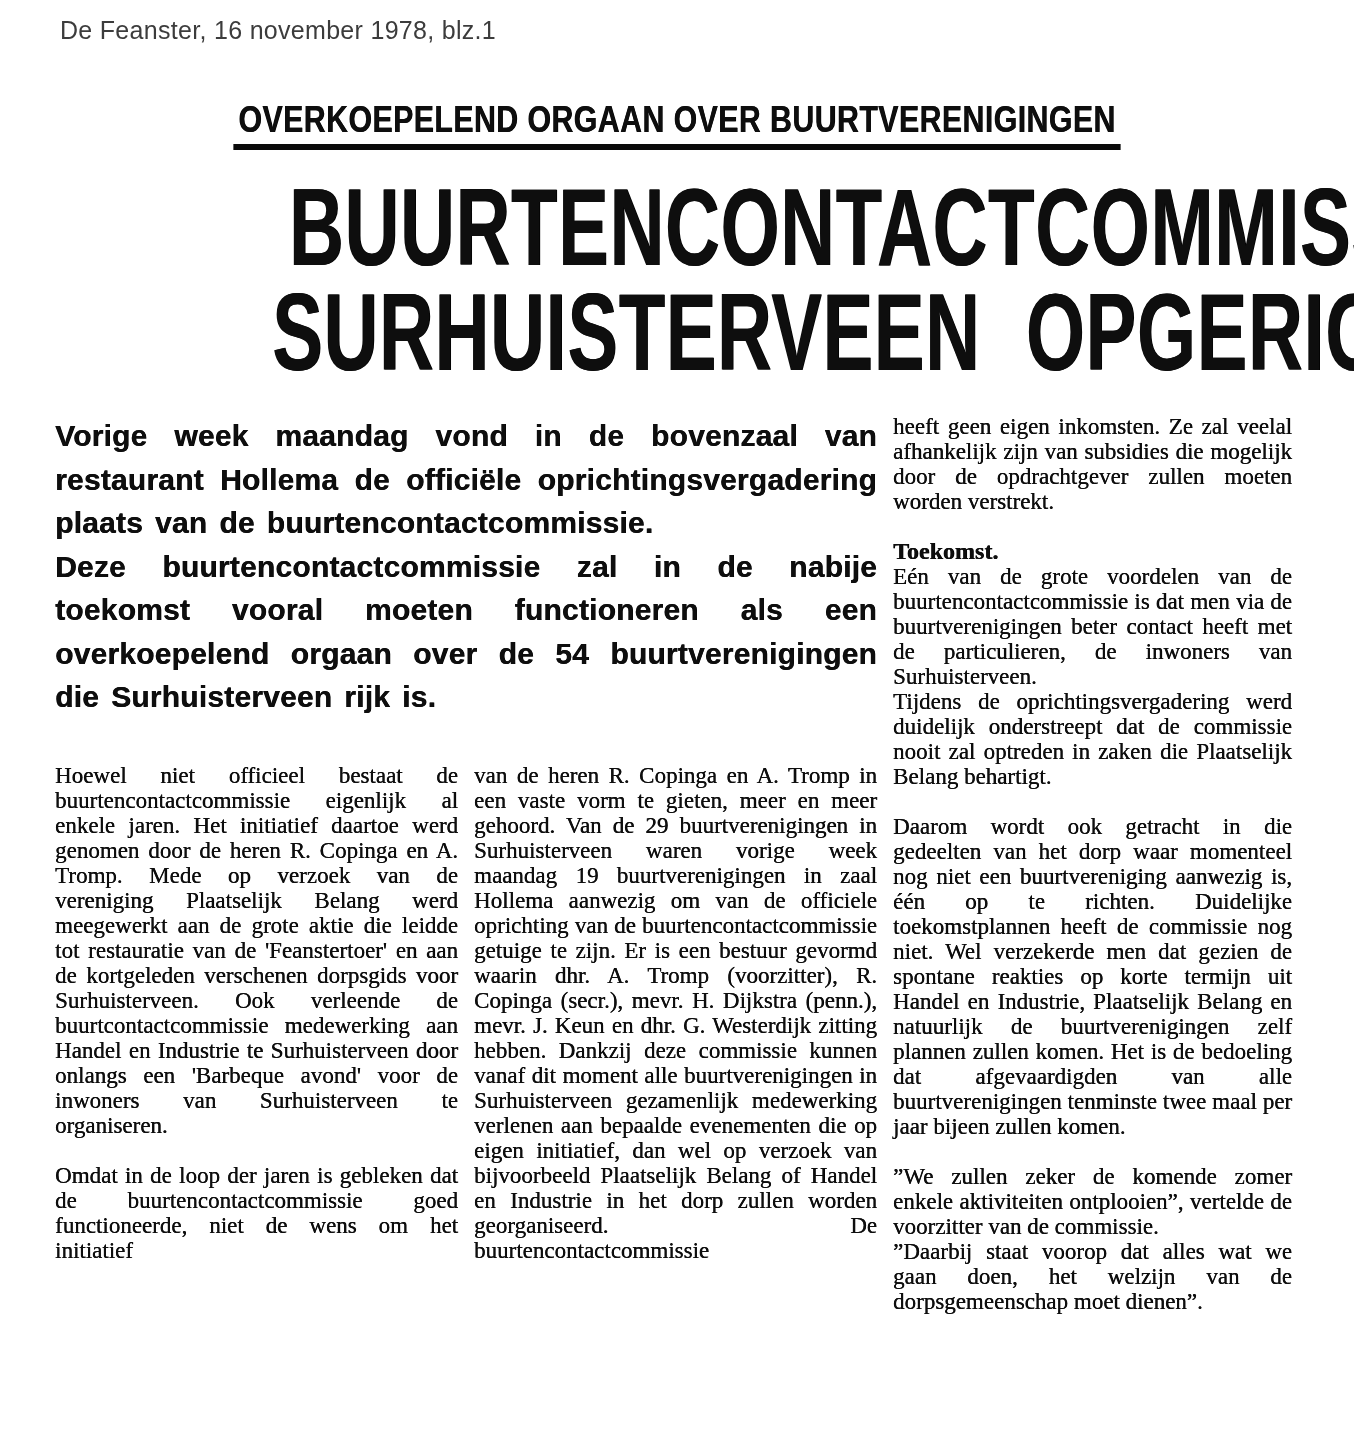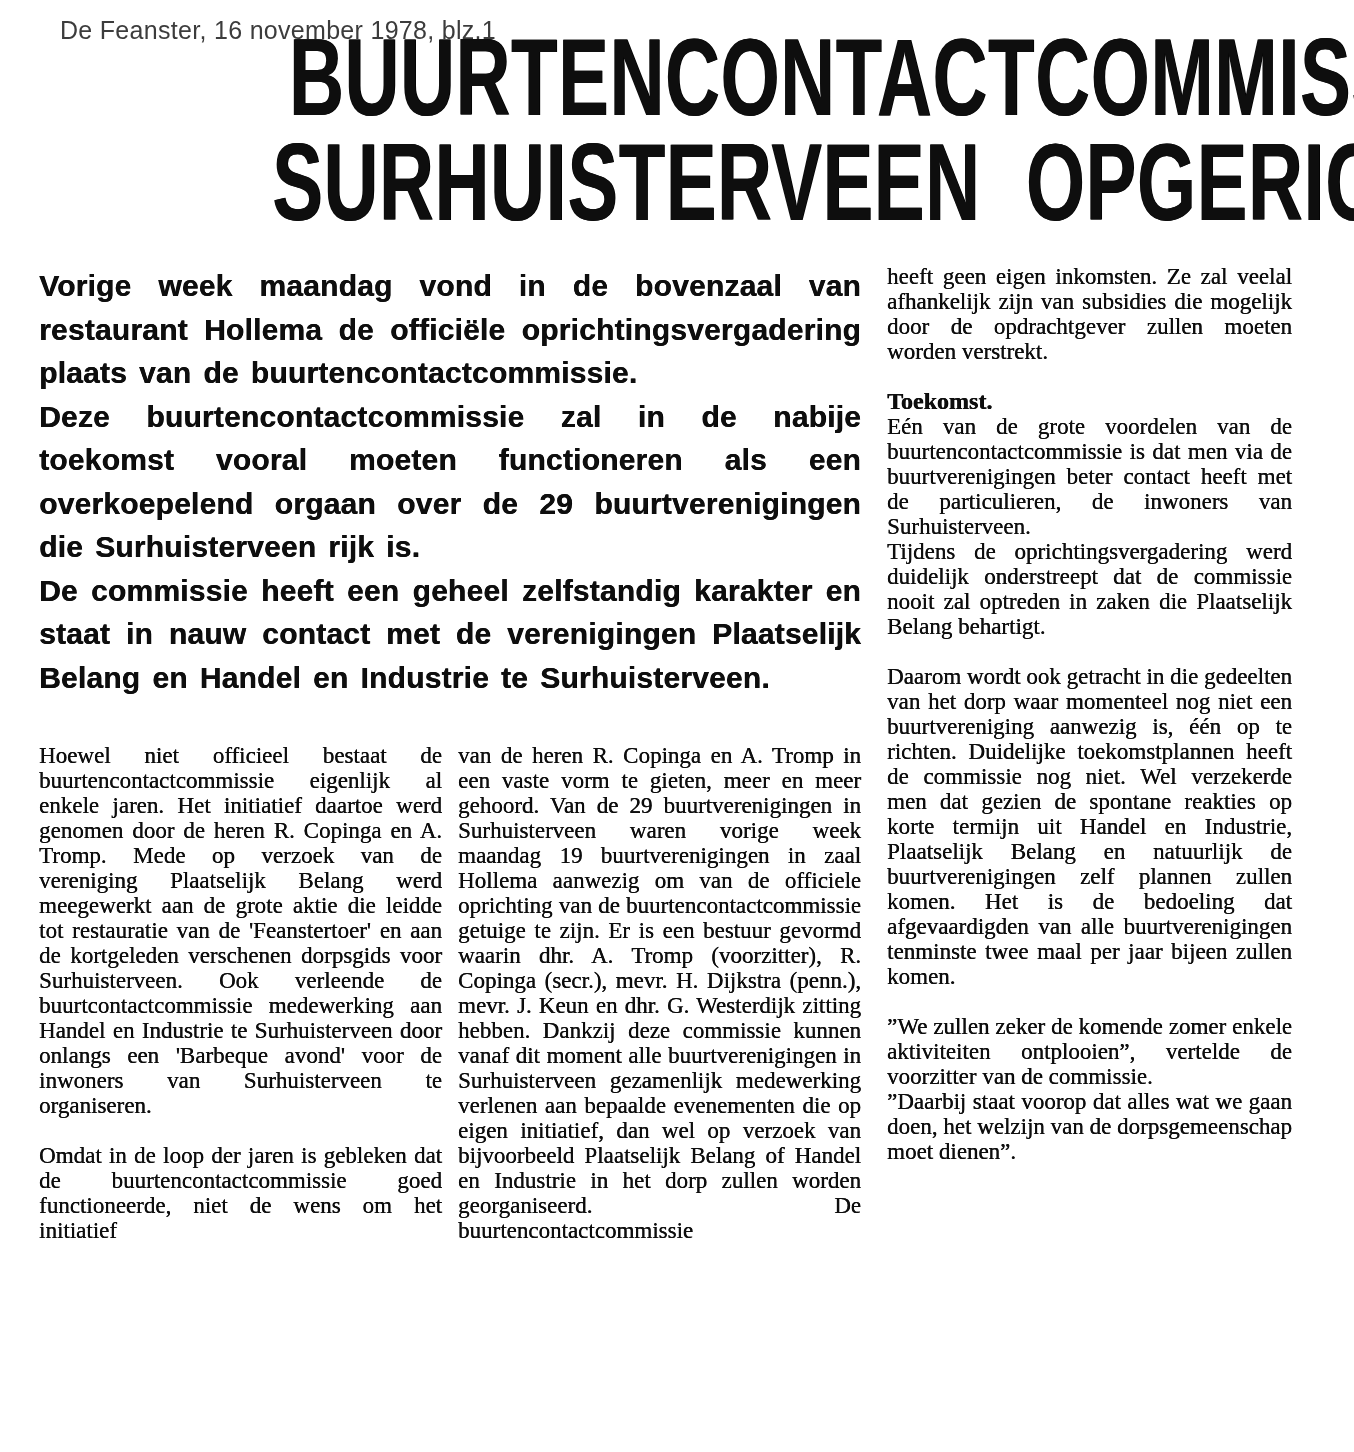--- a/index.html
+++ b/index.html
@@ -55,22 +55,22 @@
   .hl-line > span {
     display: inline-block;
     transform: scaleX(0.69);
     transform-origin: 50% 50%;
     text-shadow: 1px 0 0 #000;
   }
   .hl2 > span { word-spacing: 34px; }
   
   .content {
     display: flex;
-    gap: 26px;
-    padding: 30px 62px 0 39px;
+    gap: 16px;
+    padding: 30px 62px 0 55px;
   }
   .left-area { flex: 0 0 822px; width: 822px; }
   .lede {
     font-family: "Liberation Sans", sans-serif;
     font-weight: 700;
     font-size: 30px;
     line-height: 43.5px;
     text-align: justify;
     word-spacing: 3.5px;
     letter-spacing: 0.2px;
@@ -96,34 +96,36 @@
   .gap-before { margin-top: 25px !important; }
   .cont { text-align-last: justify; }
 </style>
 </head>
 <body>
 
 <div class="page">
 
   <div class="scan-note">De Feanster, 16 november 1978, blz.1</div>
 
+  <div class="kicker-row">
+    <span class="kicker">OVERKOEPELEND ORGAAN OVER BUURTVERENIGINGEN</span>
+  </div>
 
   <h1 class="headline">
     <span class="hl-line hl1"><span>BUURTENCONTACTCOMMISSIE IN</span></span>
     <span class="hl-line hl2"><span>SURHUISTERVEEN OPGERICHT</span></span>
   </h1>
 
   <div class="content">
 
     <div class="left-area">
 
       <div class="lede">
         <p>Vorige week maandag vond in de bovenzaal van restaurant Hollema de officiële oprichtingsvergadering plaats van de buurtencontactcommissie.</p>
-        <p>Deze buurtencontactcommissie zal in de nabije toekomst vooral moeten functioneren als een overkoepelend orgaan over de 29 buurtverenigingen die Surhuisterveen rijk is.</p>
-        <p>De commissie heeft een geheel zelfstandig karakter en staat in nauw contact met de verenigingen Plaatselijk Belang en Handel en Industrie te Surhuisterveen.</p>
+        <p>Deze buurtencontactcommissie zal in de nabije toekomst vooral moeten functioneren als een overkoepelend orgaan over de 54 buurtverenigingen die Surhuisterveen rijk is.</p>
       </div>
 
       <div class="cols">
 
         <div class="col bodycol">
           <p>Hoewel niet officieel bestaat de buurtencontactcommissie eigenlijk al enkele jaren. Het initiatief daartoe werd genomen door de heren R. Copinga en A. Tromp. Mede op verzoek van de vereniging Plaatselijk Belang werd meegewerkt aan de grote aktie die leidde tot restauratie van de 'Feanstertoer' en aan de kortgeleden verschenen dorpsgids voor Surhuisterveen. Ook verleende de buurtcontactcommissie medewerking aan Handel en Industrie te Surhuisterveen door onlangs een 'Barbeque avond' voor de inwoners van Surhuisterveen te organiseren.</p>
           <p class="gap-before cont">Omdat in de loop der jaren is gebleken dat de buurtencontactcommissie goed functioneerde, niet de wens om het initiatief</p>
         </div>
 
         <div class="col bodycol">

